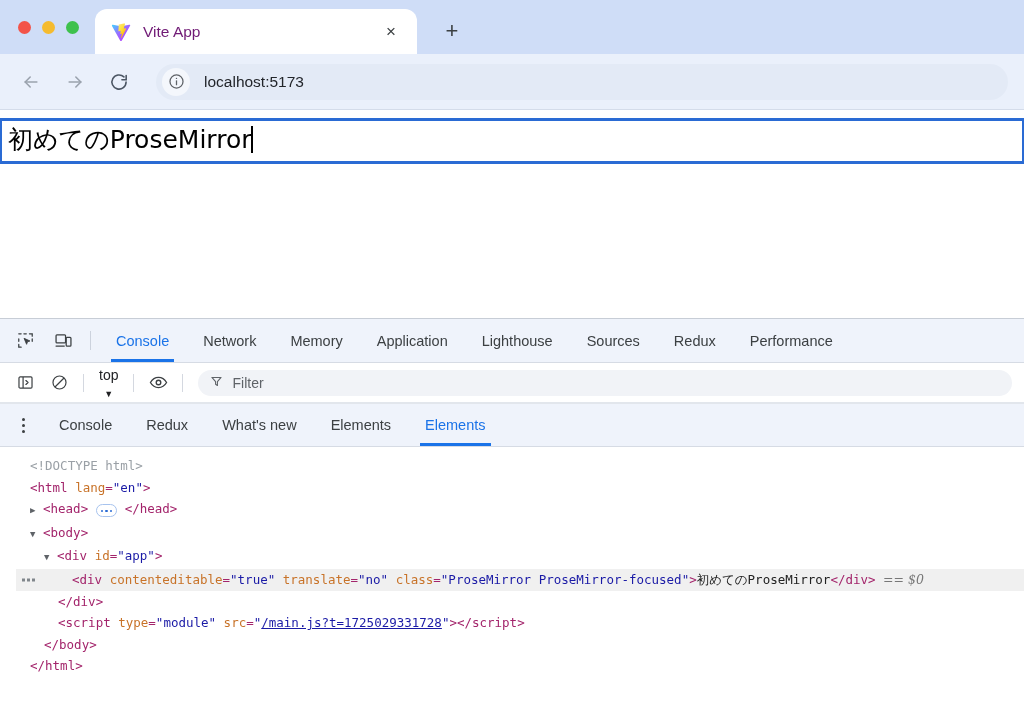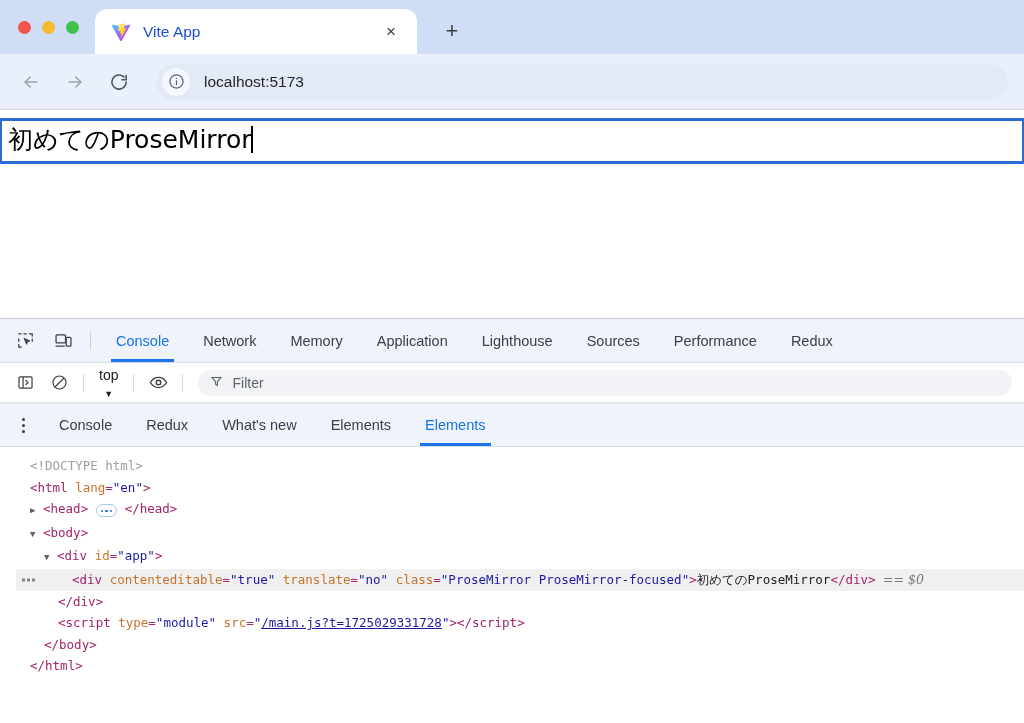--- a/index.html
+++ b/index.html
@@ -38,21 +38,21 @@
     width: 322px;
     background: #ffffff;
     border-radius: 12px 12px 0 0;
     padding: 0 14px 0 16px;
     position: relative;
   }
   .tab-fav { width: 20px; height: 20px; flex: 0 0 20px; margin-right: 12px; display:block; }
   .tab-title {
     flex: 1;
     font-size: 15.5px;
-    color: #1d4ed8;
+    color: #701a75;
     white-space: nowrap;
     overflow: hidden;
   }
   .tab-close {
     width: 24px; height: 24px;
     display: flex; align-items: center; justify-content: center;
     color: #3c4043;
     font-size: 17px;
     line-height: 1;
   }
@@ -371,22 +371,22 @@
       </svg>
     </div>
     <div class="dt-sep"></div>
 
     <div class="dt-tab sel">Console</div>
     <div class="dt-tab">Network</div>
     <div class="dt-tab">Memory</div>
     <div class="dt-tab">Application</div>
     <div class="dt-tab">Lighthouse</div>
     <div class="dt-tab">Sources</div>
+    <div class="dt-tab">Redux</div>
     <div class="dt-tab">Performance</div>
-    <div class="dt-tab">Redux</div>
   </div>
 
   <div class="dt-console-bar">
     <div class="cb-icon">
       <svg width="17" height="17" viewBox="0 0 24 24" fill="none" stroke="currentColor" stroke-width="1.7">
         <rect x="2.8" y="4.2" width="18.4" height="15.6" rx="1.6"></rect>
         <line x1="8.6" y1="4.2" x2="8.6" y2="19.8"></line>
         <path d="M12.6 9.2l3 2.8-3 2.8" stroke-linecap="round" stroke-linejoin="round"></path>
       </svg>
     </div>

